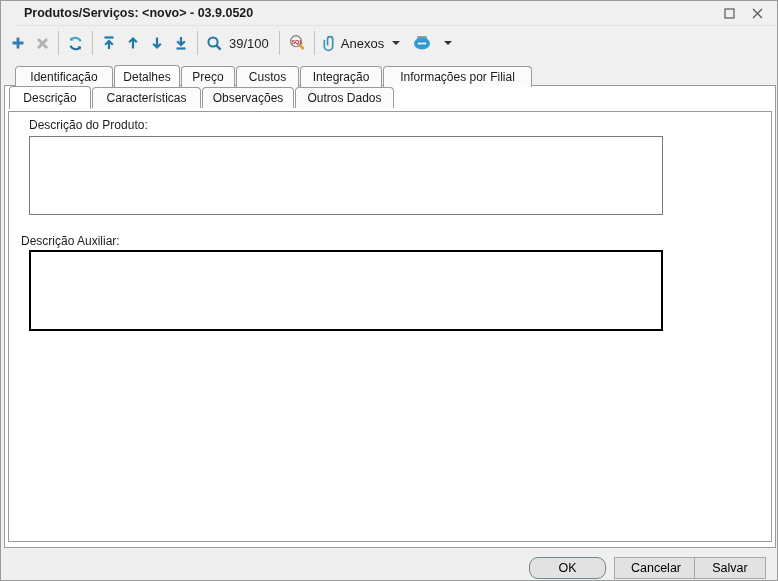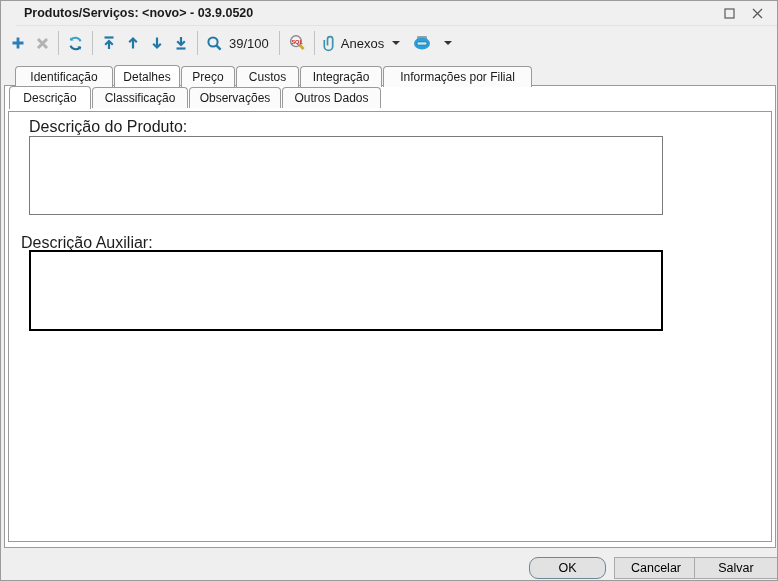--- a/index.html
+++ b/index.html
@@ -43,41 +43,41 @@
   .tabs-sub  { left:8px; top:84px; height:23px; }
   .panel-outer {
     position:absolute; left:3px; top:84px; width:772px; height:463px;
     border:1px solid #9a9a9a; background:#ffffff; z-index:1;
   }
   .panel-inner {
     position:absolute; left:7px; top:110px; width:764px; height:431px;
     border:1px solid #9a9a9a; background:#ffffff; z-index:1;
   }
   
-  .field-label { position:absolute; font-size:16px; color:#1c1c1c; z-index:4; }
+  .field-label { position:absolute; font-size:12px; color:#1c1c1c; z-index:4; }
   .label-produto { left:28px; top:117px; }
   .label-auxiliar { left:20px; top:233px; }
   textarea {
     position:absolute; left:28px; width:634px; resize:none;
     font-family:"Liberation Sans", sans-serif; font-size:12px;
     background:#fff; z-index:4; outline:none; padding:3px;
   }
   .ta-produto { top:135px; height:79px; border:1px solid #7a7a7a; }
   .ta-auxiliar { top:249px; height:81px; border:2px solid #000000; }
   
   .bottombar { position:absolute; left:0; right:0; bottom:0; height:33px; background:#efefef; }
   .btn {
     position:absolute; top:556px; height:22px;
     background:#e2e2e2; border:1px solid #a9a9a9;
     font-family:"Liberation Sans", sans-serif; font-size:12.5px; color:#000;
     display:flex; align-items:center; justify-content:center; z-index:5;
   }
   .btn-ok { left:528px; width:77px; border-color:#6f8793;border-radius:9px; }
   .btn-cancel { left:613px; width:84px; }
-  .btn-save { left:693px; width:84px; }
+  .btn-save { left:693px; width:72px; }
 </style>
 </head>
 <body>
 
 <div class="window">
 
   <div class="titlebar">
     <div class="titlebar-text">Produtos/Serviços: &lt;novo&gt; - 03.9.0520</div>
     <div class="win-btn">
       <svg width="11" height="11" viewBox="0 0 11 11">
@@ -194,22 +194,22 @@
         <span>Informações por Filial</span>
       </div>
   </div>
 
   <div class="panel-outer"></div>
 
   <div class="tabstrip tabs-sub">
     <div class="tab active" style="width:82px">
         <span>Descrição</span>
       </div>
-    <div class="tab" style="width:96px">
-        <span>Classificação</span>
+    <div class="tab" style="width:109px">
+        <span>Características</span>
       </div>
     <div class="tab" style="width:92px">
         <span>Observações</span>
       </div>
     <div class="tab" style="width:99px">
         <span>Outros Dados</span>
       </div>
   </div>
 
   <div class="panel-inner"></div>

